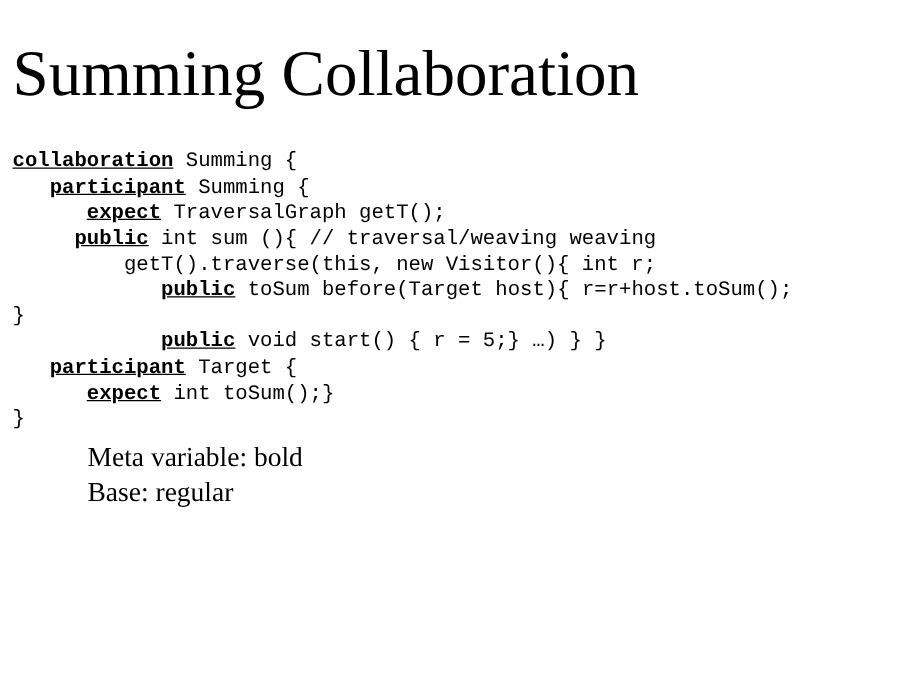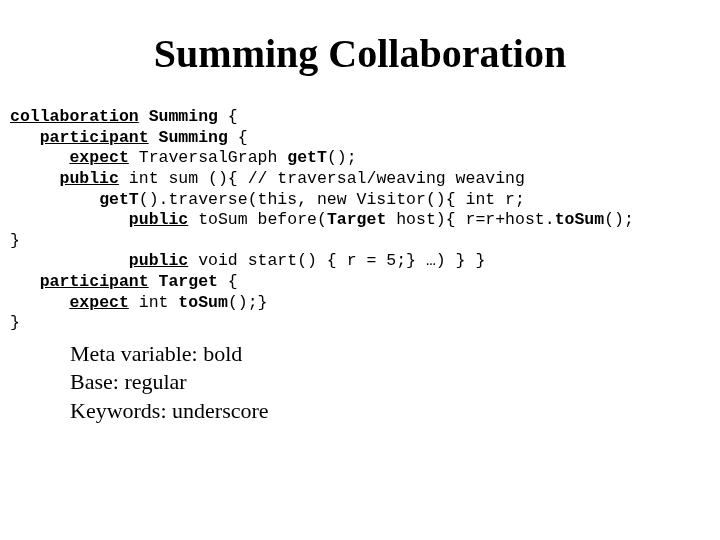--- a/index.html
+++ b/index.html
@@ -12,37 +12,36 @@
     color: #000;
   }
   .slide {
     width: 720px;
     height: 540px;
     position: relative;
     box-sizing: border-box;
     padding: 20px 10px 10px 10px;
   }
   .title {
-    font-size: 40px;
-    text-align: center;
+    font-size: 52px;
     margin: 10px 0 30px 0;
-    font-weight: bold;
+    font-weight: normal;
   }
   .code {
     font-family: "Courier New", Courier, monospace;
     font-size: 16.5px;
     line-height: 1.25;
     white-space: pre;
   }
   .kw {
     text-decoration: underline;
     font-weight: bold;
   }
   .mv {
-    font-weight: bold;
+    font-weight: normal;
   }
   .legend {
     font-family: "Times New Roman", Times, serif;
     font-size: 22px;
     margin-top: 6px;
     margin-left: 60px;
     line-height: 1.3;
   }
 </style>
 </head>
@@ -60,16 +59,15 @@
 <span>            </span><span class="kw">public</span><span> toSum before(</span><span class="mv">Target</span><span> host){ r=r+host.</span><span class="mv">toSum</span><span>();</span>
 <span>}</span>
 <span>            </span><span class="kw">public</span><span> void start() { r = 5;} …) } }</span>
 <span>   </span><span class="kw">participant</span><span> </span><span class="mv">Target</span><span> {</span>
 <span>      </span><span class="kw">expect</span><span> int </span><span class="mv">toSum</span><span>();}</span>
 <span>}</span></div>
 
   <div class="legend">
     <div>Meta variable: bold</div>
     <div>Base: regular</div>
-    <div>Keywords: underscore</div>
   </div>
 
 </div>
 
 </body></html>

